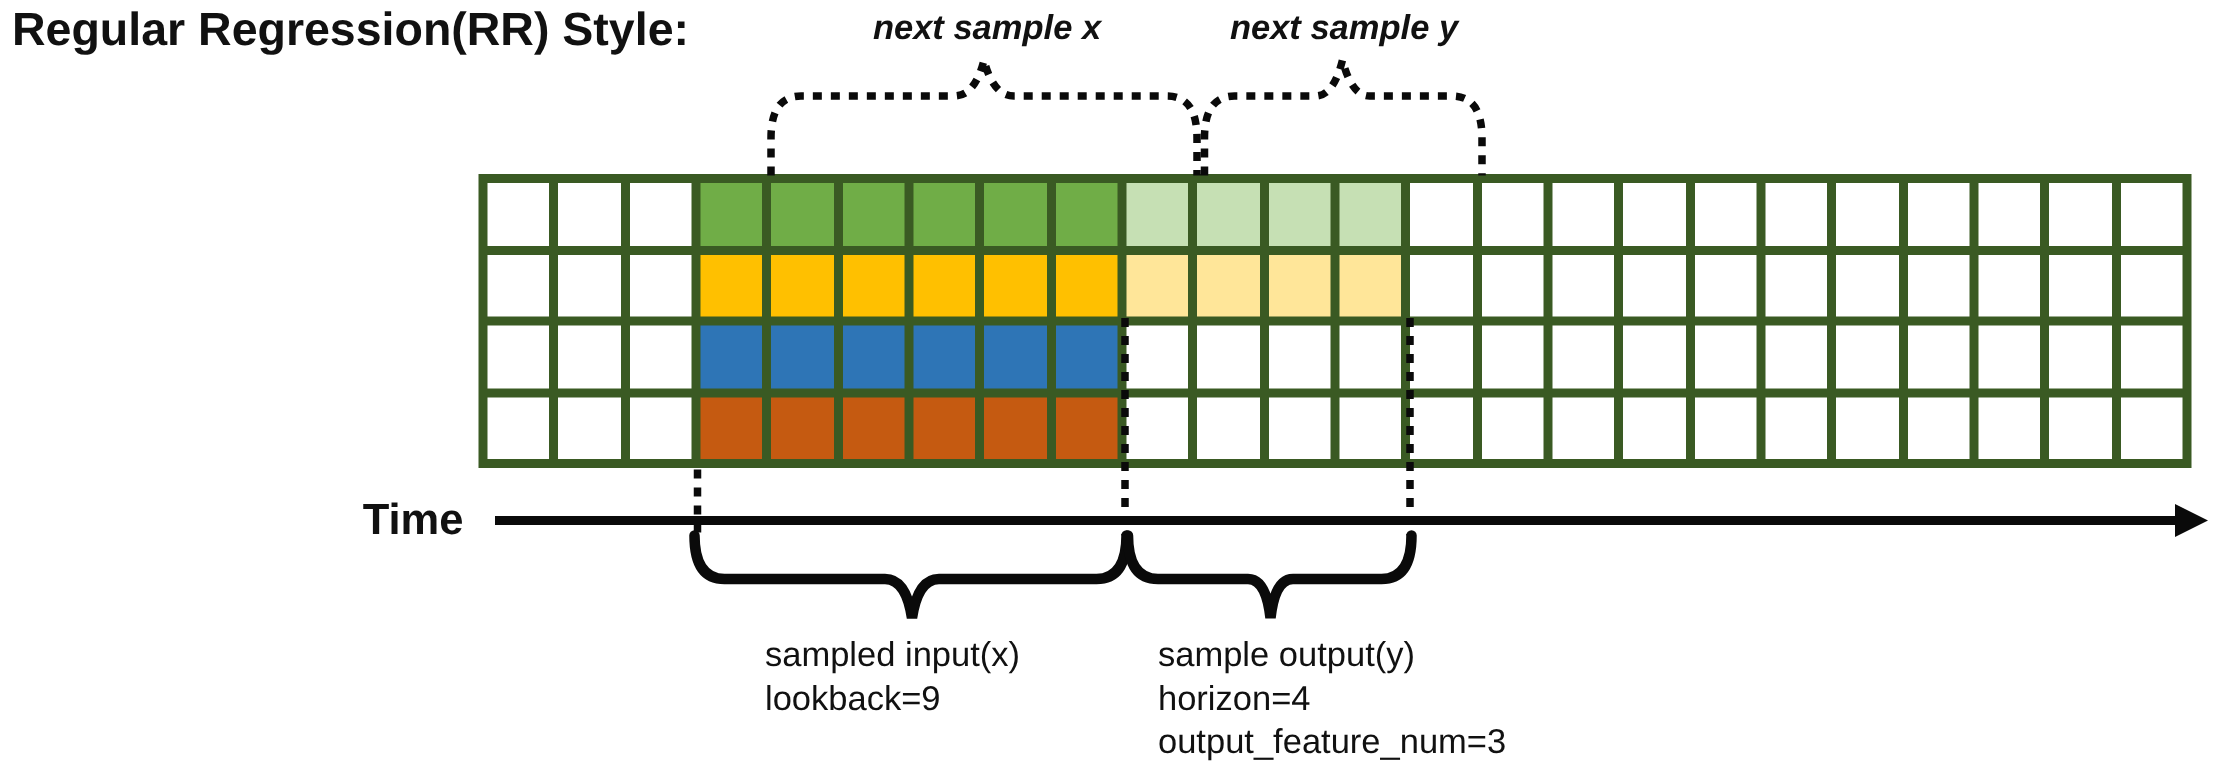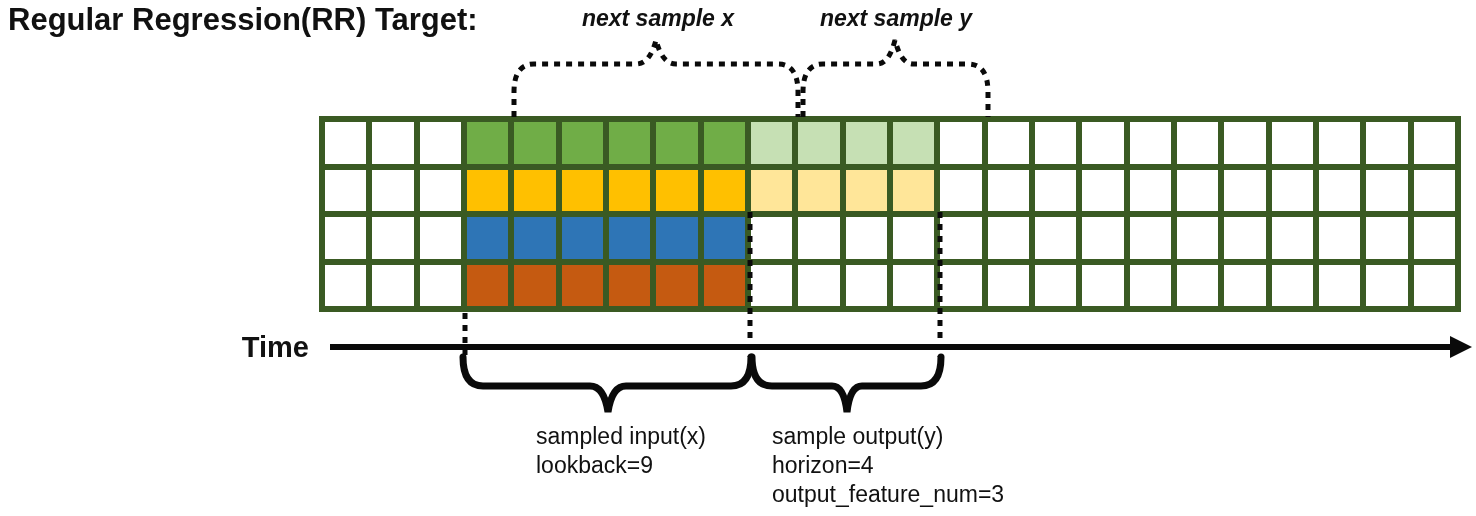--- a/index.html
+++ b/index.html
@@ -59,30 +59,30 @@
     font-size: 29px;
     font-weight: bold;
   }
   .caption-block {
     top: 422px;
     font-size: 23px;
     font-weight: 500;
     line-height: 29px;
     white-space: nowrap;
   }
-  #caption-input  { left: 536px; }
+  #caption-input  { left: 510px; }
   #caption-output { left: 772px; }
   #overlay { left: 0; top: 0; width: 1476px; height: 516px; pointer-events: none; }
 </style>
 </head>
 <body>
 
 <div id="canvas">
 
-  <div id="title" class="abs">Regular Regression(RR) Target:</div>
+  <div id="title" class="abs">Regular Regression(RR) Style:</div>
 
   <div class="abs brace-label" style="left:896px">next sample y</div>
   <div class="abs brace-label" style="left:658px">next sample x</div>
 
 
   <div id="sample-grid" class="abs" style="background: rgb(58, 90, 35);">
       <div class="cell" style="background: rgb(255, 255, 255);"></div>
       <div class="cell" style="background: rgb(255, 255, 255);"></div>
       <div class="cell" style="background: rgb(255, 255, 255);"></div>
       <div class="cell" style="background: rgb(112, 173, 71);"></div>

